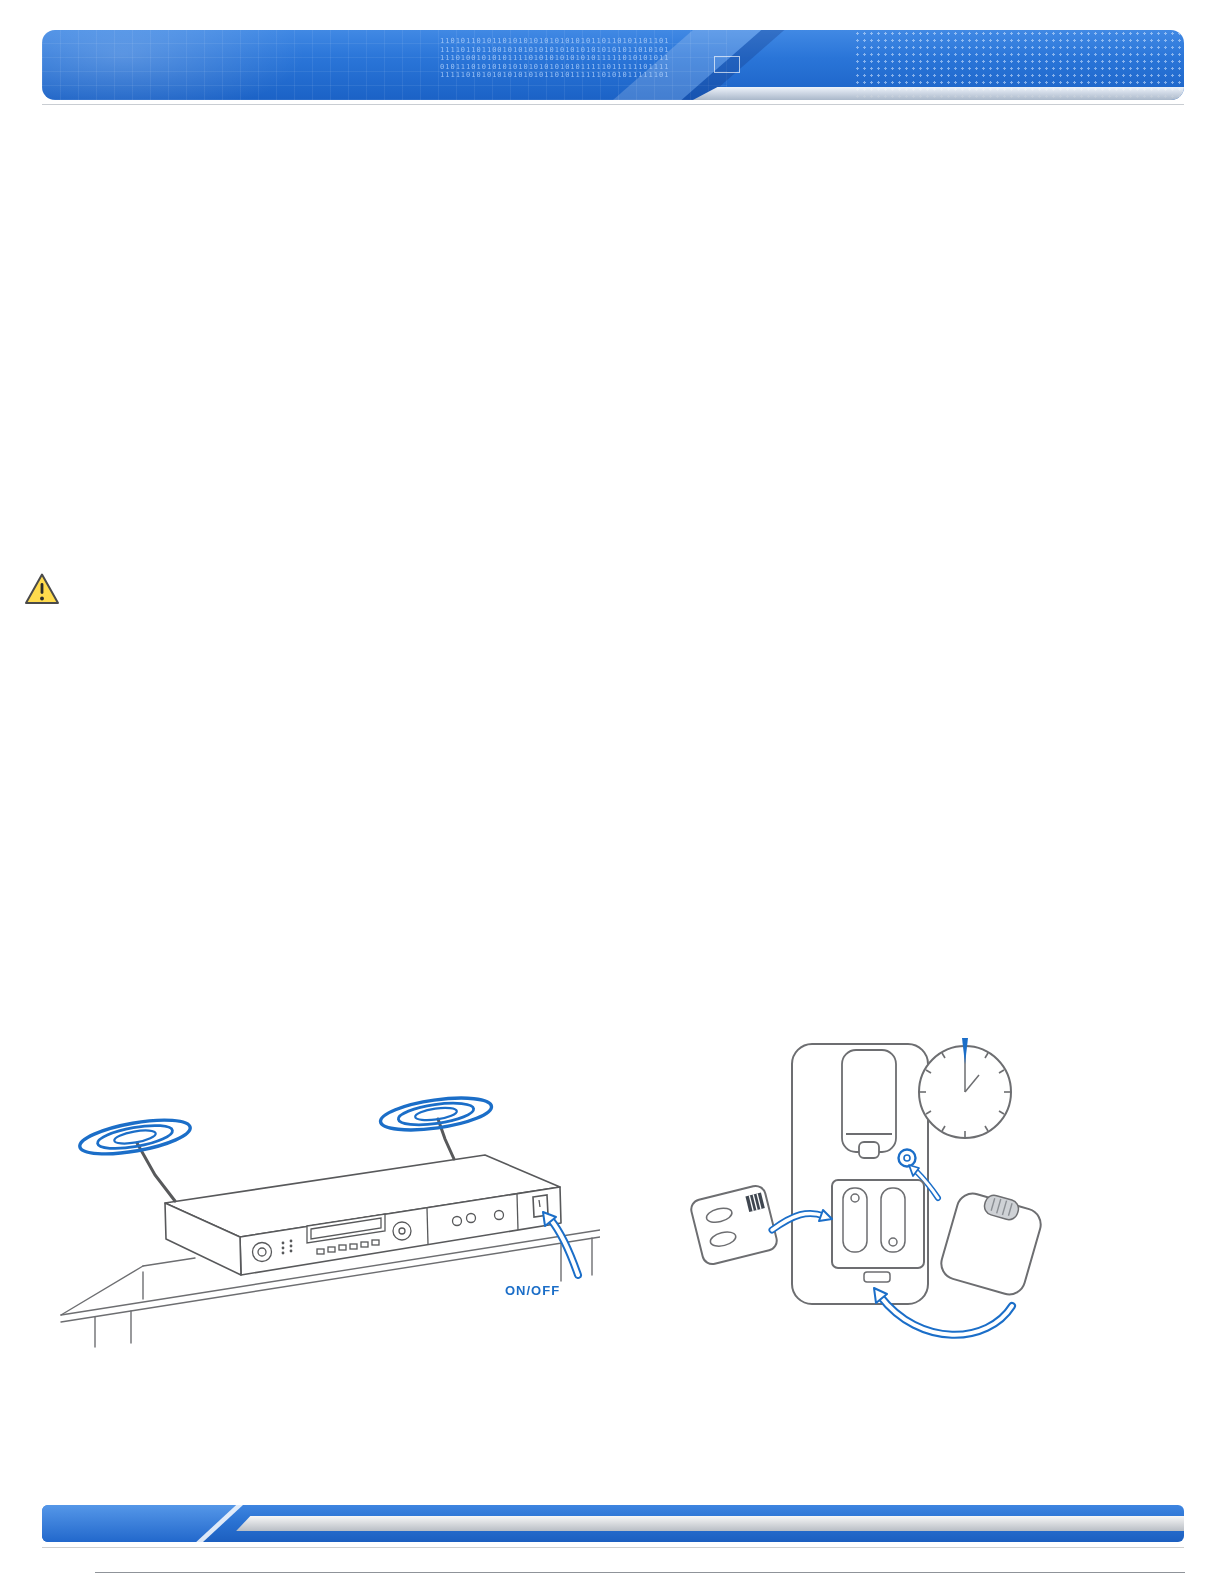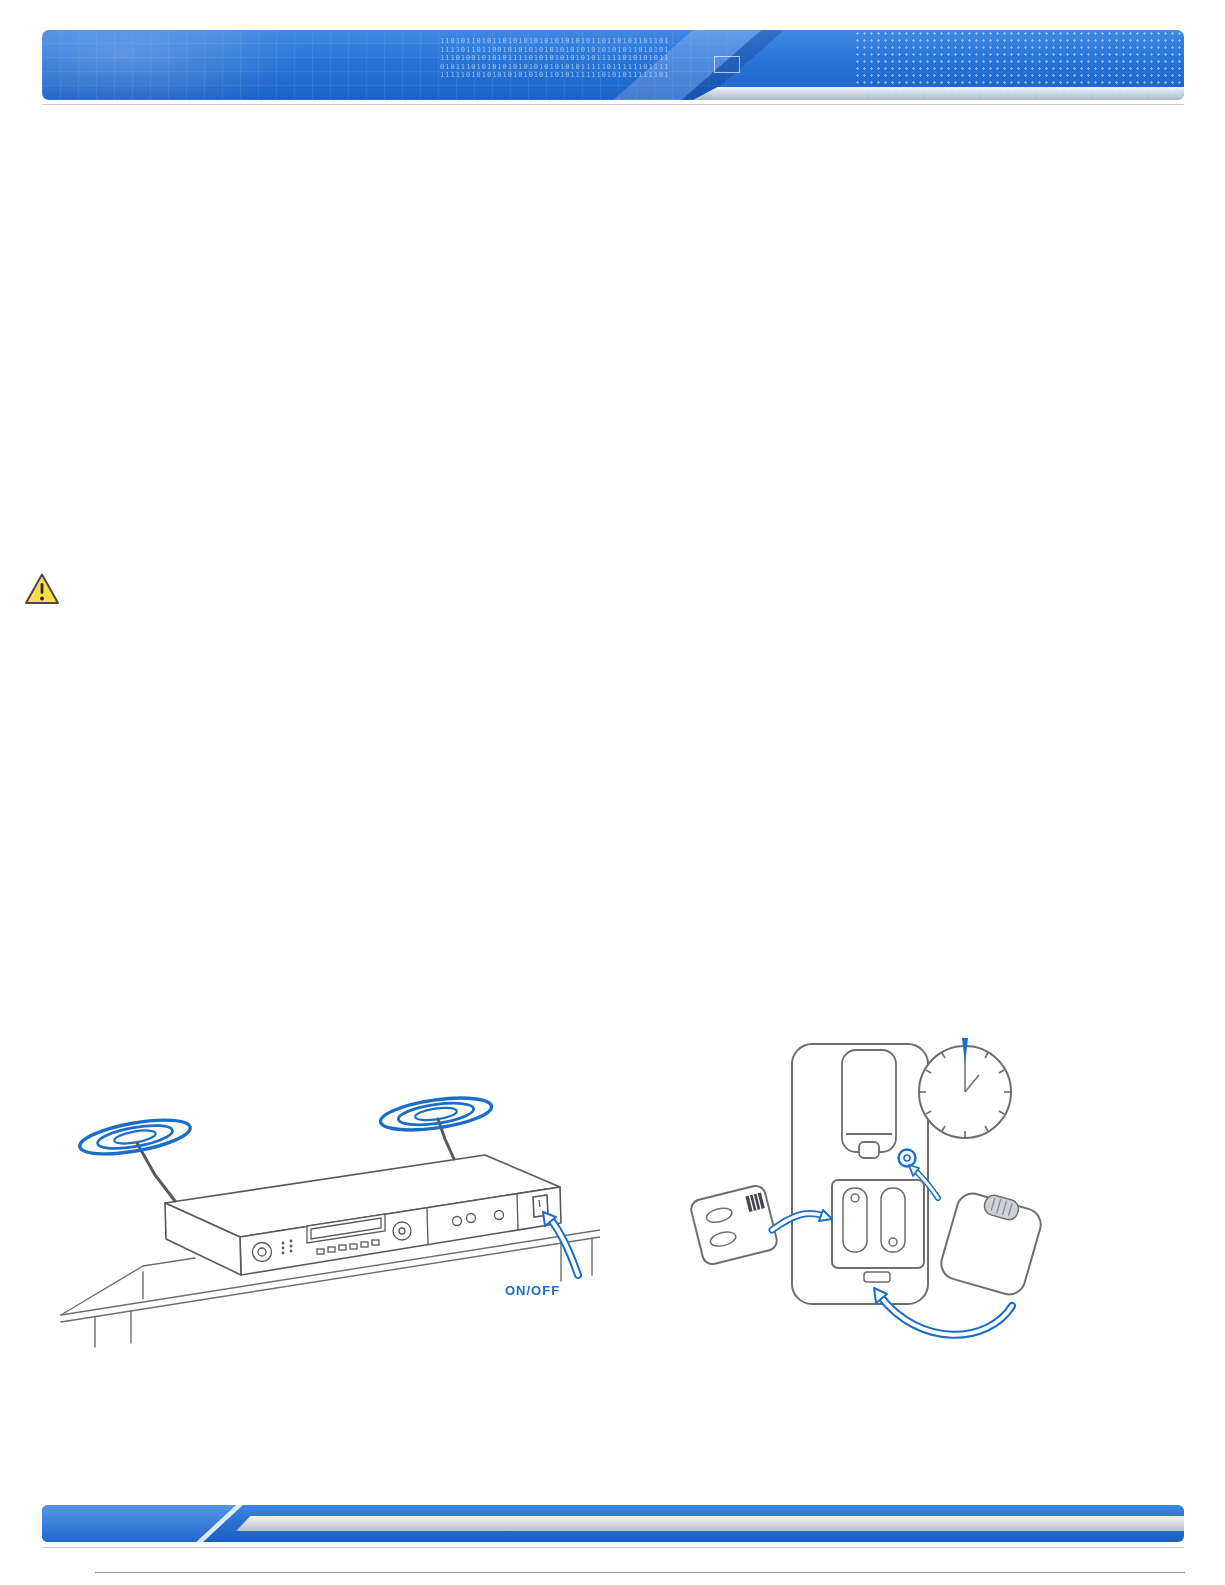--- a/index.html
+++ b/index.html
@@ -9,21 +9,21 @@
     background: #ffffff;
     font-family: "Liberation Sans", sans-serif;
     position: relative;
     overflow: hidden;
   }
   .page { position: absolute; inset: 0; }
 
   
   .header {
     position: absolute; left: 42px; top: 30px; width: 1142px; height: 70px;
-    border-radius: 7px; overflow: hidden;
+    border-radius: 13px; overflow: hidden;
     background: linear-gradient(180deg, #4189e4 0%, #2a75d8 40%, #1b62c6 100%);
   }
   .header-grid {
     position: absolute; left: 0; top: 0; width: 60%; height: 100%;
     background-image:
       repeating-linear-gradient(0deg, rgba(255,255,255,0.07) 0 1px, transparent 1px 14px),
       repeating-linear-gradient(90deg, rgba(255,255,255,0.07) 0 1px, transparent 1px 18px);
   }
   .header-glow {
     position: absolute; inset: 0;

